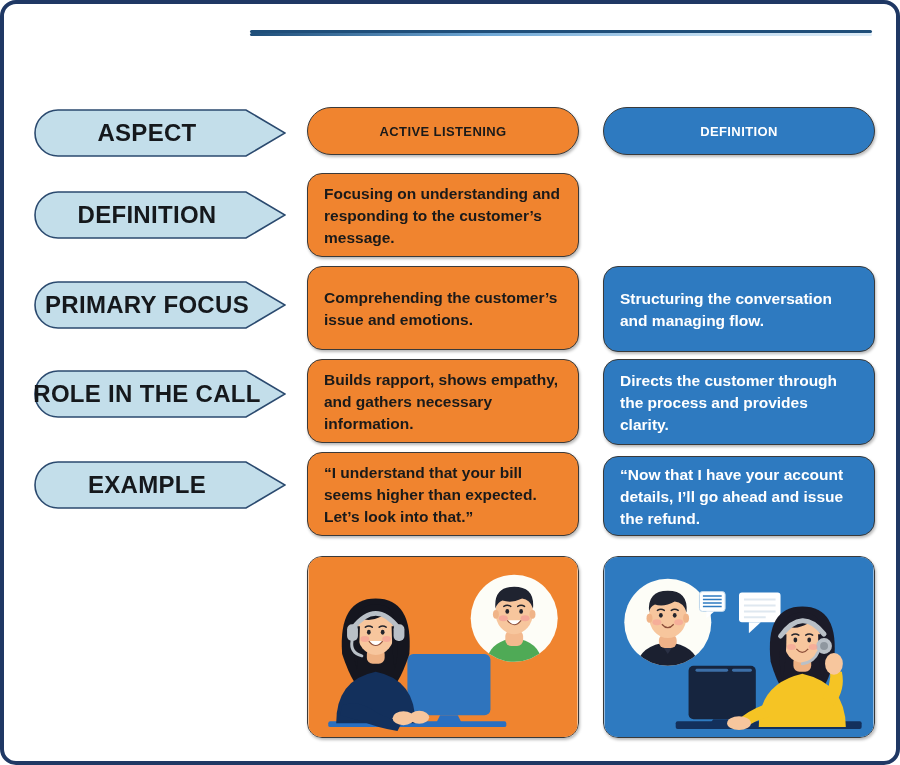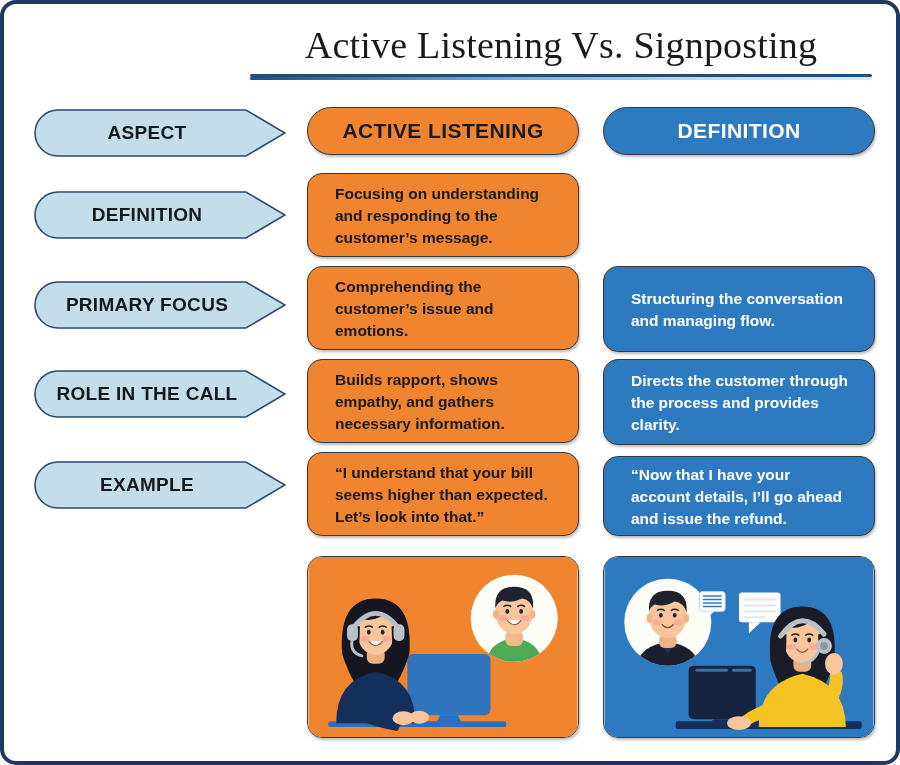--- a/index.html
+++ b/index.html
@@ -48,29 +48,29 @@
   .col-label{position:absolute;left:30px;width:252px;}
   .col-a{position:absolute;left:303px;width:272px;}
   .col-b{position:absolute;left:599px;width:272px;}
   .aspect-outer{
     position:relative;height:48px;
   }
   .aspect-outer svg{position:absolute;left:0;top:0;}
   .aspect-text{
     position:absolute;left:0;top:0;right:26px;height:48px;
     display:flex;align-items:center;justify-content:center;
-    font-size:19px;font-weight:600;color:#15181c;
+    font-size:24px;font-weight:600;color:#15181c;
     letter-spacing:.3px;white-space:nowrap;
   }
 
   
   .head-pill{
     height:48px;border-radius:26px;
     display:flex;align-items:center;justify-content:center;
-    font-size:21px;font-weight:700;letter-spacing:.4px;
+    font-size:13px;font-weight:700;letter-spacing:.4px;
     border:1.5px solid #3a3a3a;
     box-sizing:border-box;
     box-shadow:1px 2px 3px rgba(0,0,0,.28);
     white-space:nowrap;
   }
   .head-orange{background:#f0842f;color:#1a1a1a;}
   .head-blue{background:#2e7ac0;color:#ffffff;}
 
   
   .card{
@@ -81,39 +81,38 @@
     font-size:15.5px;
     font-weight:600;
     line-height:1.42;
     box-shadow:1px 2px 3px rgba(0,0,0,.28);
     display:flex;
     flex-direction:column;
     justify-content:center;
   }
   .card-orange{background:#f0842f;color:#1a1a1a;}
   .card-blue{background:#2e7ac0;color:#ffffff;}
-  .card p{margin:11px;}
+  .card p{margin:0;}
 
   
   .panel{
     border-radius:15px;
     border:1.5px solid #3a3a3a;
     box-sizing:border-box;
     overflow:hidden;
     box-shadow:1px 2px 3px rgba(0,0,0,.28);
   }
   .panel svg{display:block;width:100%;height:100%;}
 </style>
 </head>
 <body>
 
 <div class="page">
 
   <div class="title-wrap">
-    <div class="title">Active Listening Vs. Signposting</div>
     <div class="title-rule"></div>
     <div class="title-rule-soft"></div>
   </div>
 
   <div class="col-label" style="top:105px;">
     <div class="aspect-outer">
       <svg width="252" height="48" viewBox="0 0 252 48">
         <path d="M24,1 H212 L251,24 L212,47 H24 A23,23 0 0 1 24,1 Z" fill="#c3deea" stroke="#2b4a6f" stroke-width="1.6"></path>
       </svg>
       <div class="aspect-text">ASPECT</div>

